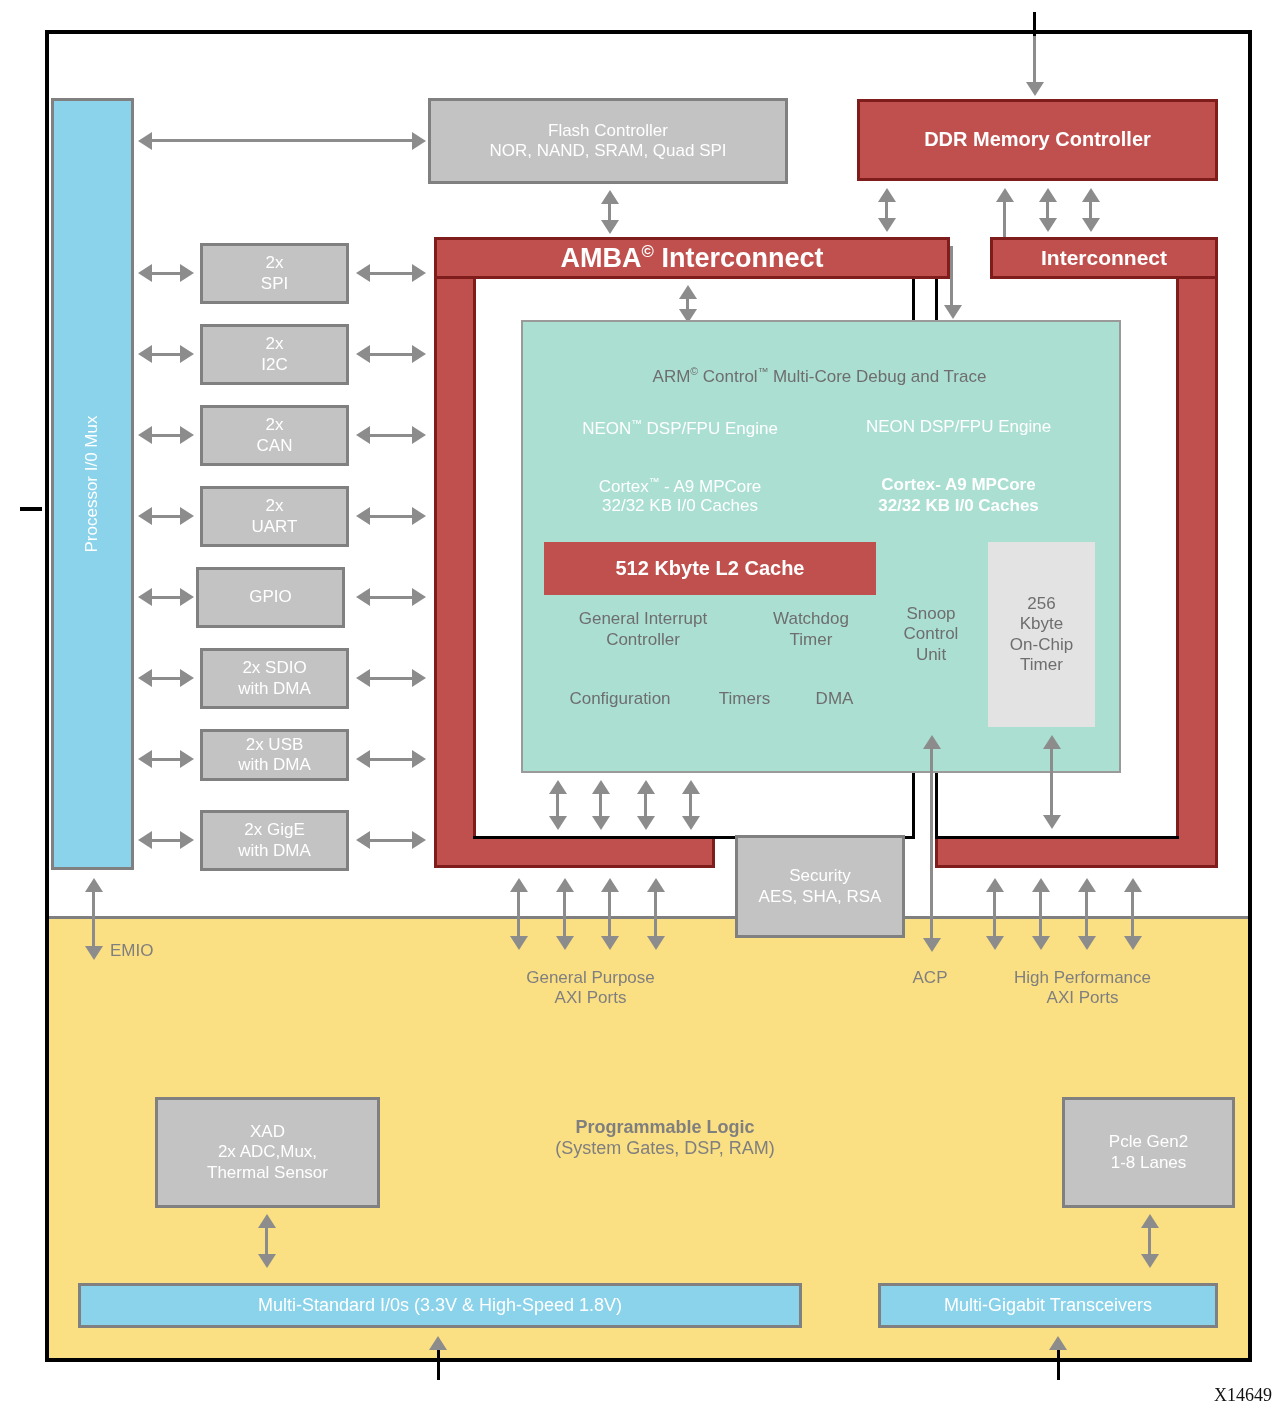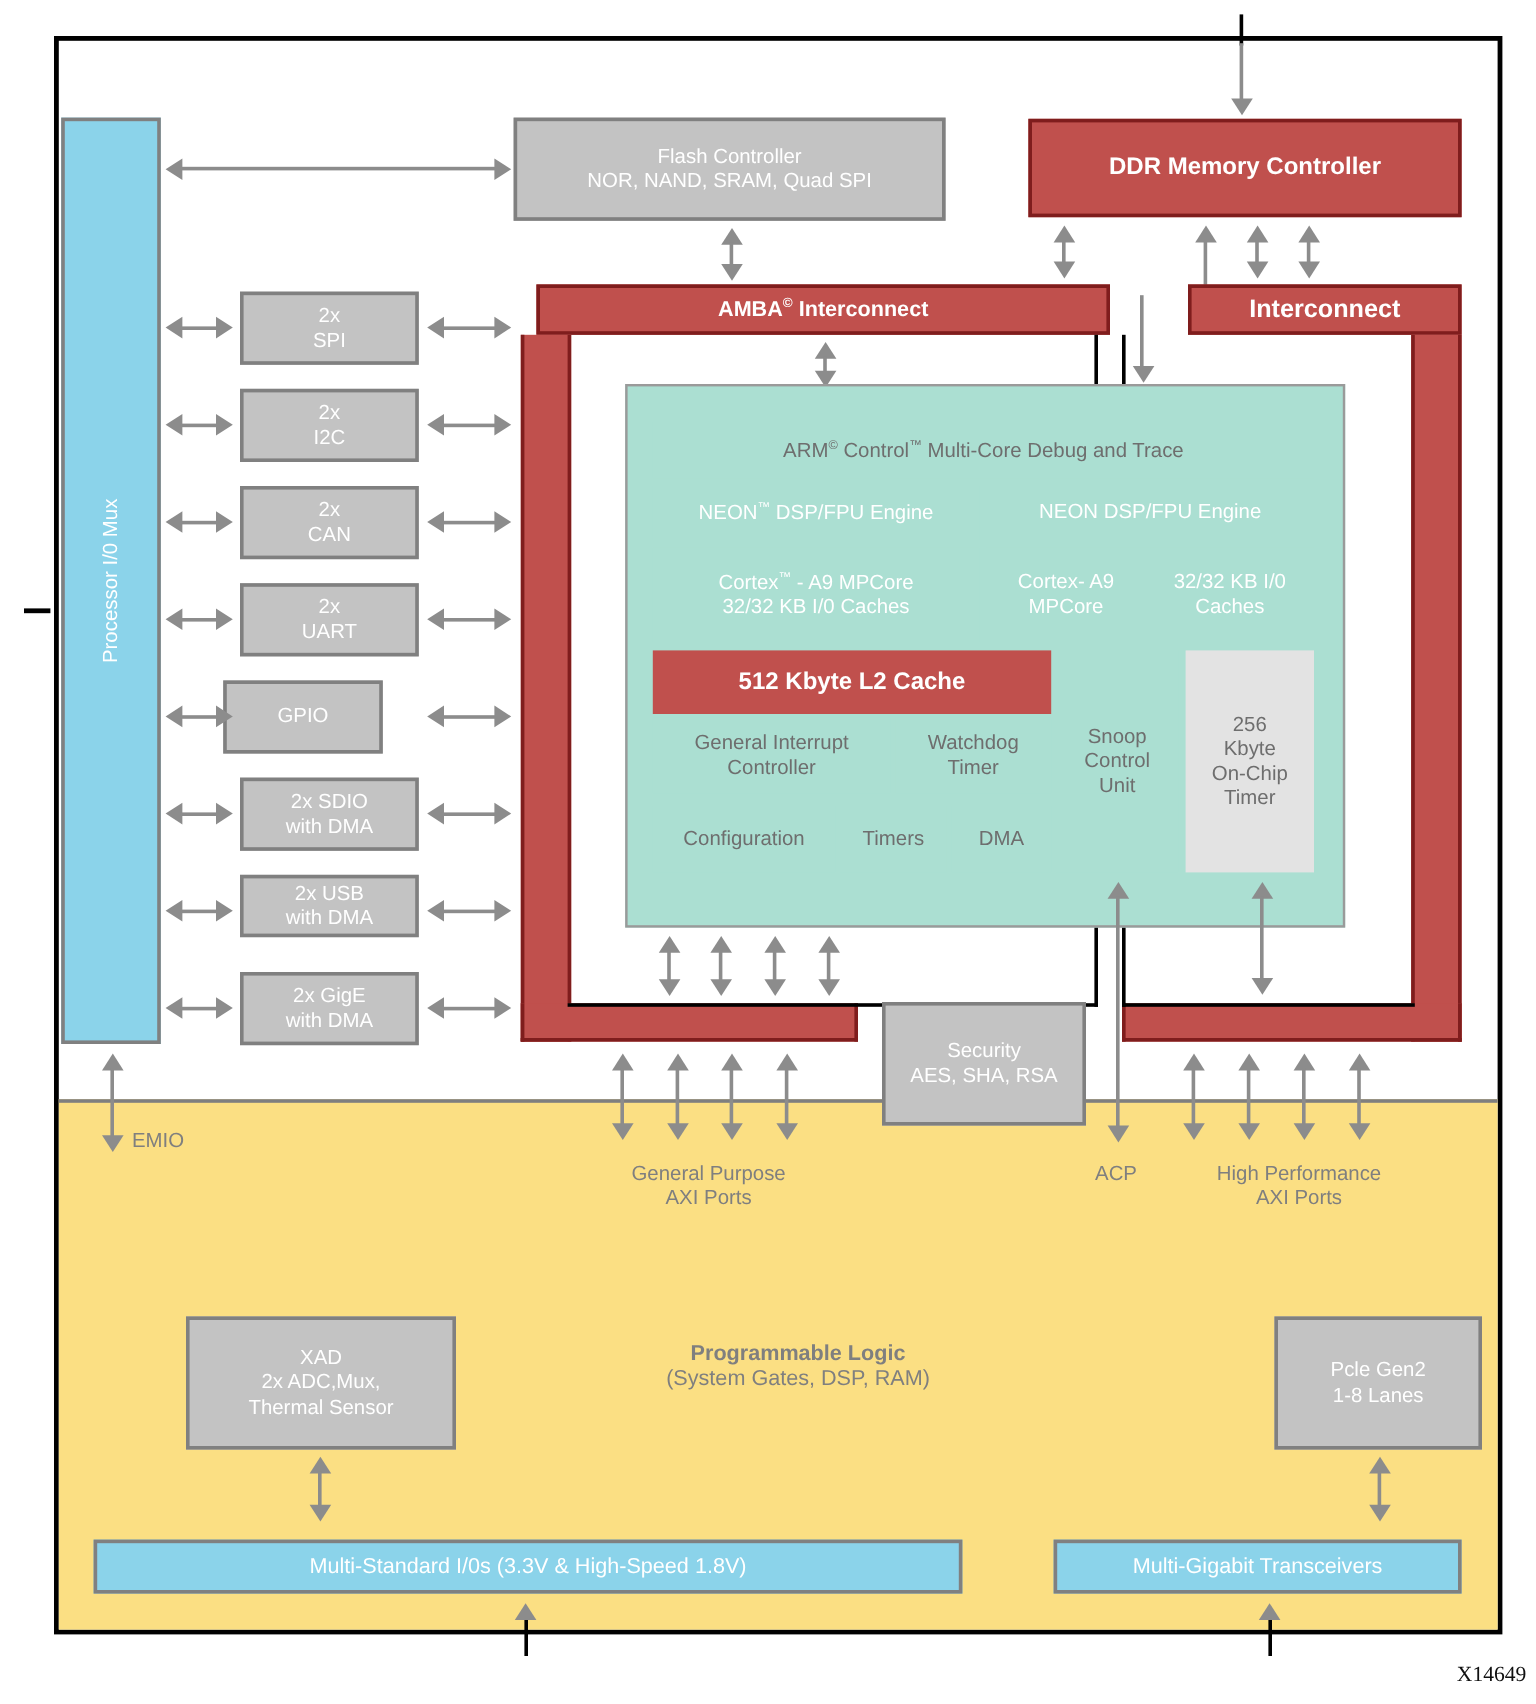--- a/index.html
+++ b/index.html
@@ -81,21 +81,21 @@
 <div class="ln abs" style="left:1003px;top:200px;width:3px;height:46px;"></div>
 
 <div class="ah up abs" style="left:1039px;top:188px;"></div>
 <div class="ln abs" style="left:1046px;top:200px;width:3px;height:22px;"></div>
 <div class="ah dn abs" style="left:1039px;top:218px;"></div>
 
 <div class="ah up abs" style="left:1082px;top:188px;"></div>
 <div class="ln abs" style="left:1089px;top:200px;width:3px;height:22px;"></div>
 <div class="ah dn abs" style="left:1082px;top:218px;"></div>
 
-<div class="abs red ctr" style="left:447px;top:237px;width:478px;height:42px;font-size:18px;">
+<div class="abs red ctr" style="left:434px;top:237px;width:516px;height:42px;font-size:27px;">
   <span><span>AMBA</span><span class="sup">©</span><span> Interconnect</span></span>
 </div>
 
 <div class="abs red" style="left:434px;top:279px;width:42px;height:589px;border-top:none;"></div>
 
 <div class="abs red" style="left:434px;top:836px;width:281px;height:32px;border-top:none;"></div>
 
 <div class="abs" style="left:473px;top:279px;width:442px;height:560px;border:3px solid #000;border-left:none;border-top:none;background:transparent;"></div>
 
 <div class="abs red ctr" style="left:990px;top:237px;width:228px;height:42px;font-size:21px;">
@@ -122,21 +122,21 @@
   <span><span>NEON</span><span class="sup">™</span><span> DSP/FPU Engine</span></span>
 </div>
 <div class="abs teal ctr" style="left:822px;top:405px;width:273px;height:45px;font-size:17px;">
   <span>NEON DSP/FPU Engine</span>
 </div>
 
 <div class="abs teal ctr" style="left:544px;top:456px;width:272px;height:79px;flex-direction:column;font-size:17px;">
   <span><span>Cortex</span><span class="sup">™</span><span> - A9 MPCore</span></span>
   <span>32/32 KB I/0 Caches</span>
 </div>
-<div class="abs teal ctr" style="left:822px;top:456px;width:273px;height:79px;flex-direction:row;font-size:17px;">
+<div class="abs teal ctr" style="left:822px;top:456px;width:273px;height:79px;flex-direction:column;font-size:17px;font-weight:bold;">
   <span>Cortex- A9 MPCore</span>
   <span>32/32 KB I/0 Caches</span>
 </div>
 
 <div class="abs red ctr" style="left:544px;top:542px;width:332px;height:53px;border:none;font-size:20px;">
   <span>512 Kbyte L2 Cache</span>
 </div>
 
 <div class="abs tealg ctr" style="left:544px;top:598px;width:198px;height:63px;flex-direction:column;font-size:17px;">
   <span>General Interrupt</span>
@@ -204,21 +204,21 @@
   <span>I2C</span>
 </div>
 <div class="abs grey ctr" style="left:200px;top:405px;width:149px;height:61px;flex-direction:column;font-size:17px;">
   <span>2x</span>
   <span>CAN</span>
 </div>
 <div class="abs grey ctr" style="left:200px;top:486px;width:149px;height:61px;flex-direction:column;font-size:17px;">
   <span>2x</span>
   <span>UART</span>
 </div>
-<div class="abs grey ctr" style="left:186px;top:567px;width:133px;height:61px;flex-direction:column;font-size:17px;">
+<div class="abs grey ctr" style="left:196px;top:567px;width:149px;height:61px;flex-direction:column;font-size:17px;">
   <span>GPIO</span>
 </div>
 <div class="abs grey ctr" style="left:200px;top:648px;width:149px;height:61px;flex-direction:column;font-size:17px;">
   <span>2x SDIO</span>
   <span>with DMA</span>
 </div>
 <div class="abs grey ctr" style="left:200px;top:729px;width:149px;height:52px;flex-direction:column;font-size:17px;">
   <span>2x USB</span>
   <span>with DMA</span>
 </div>

